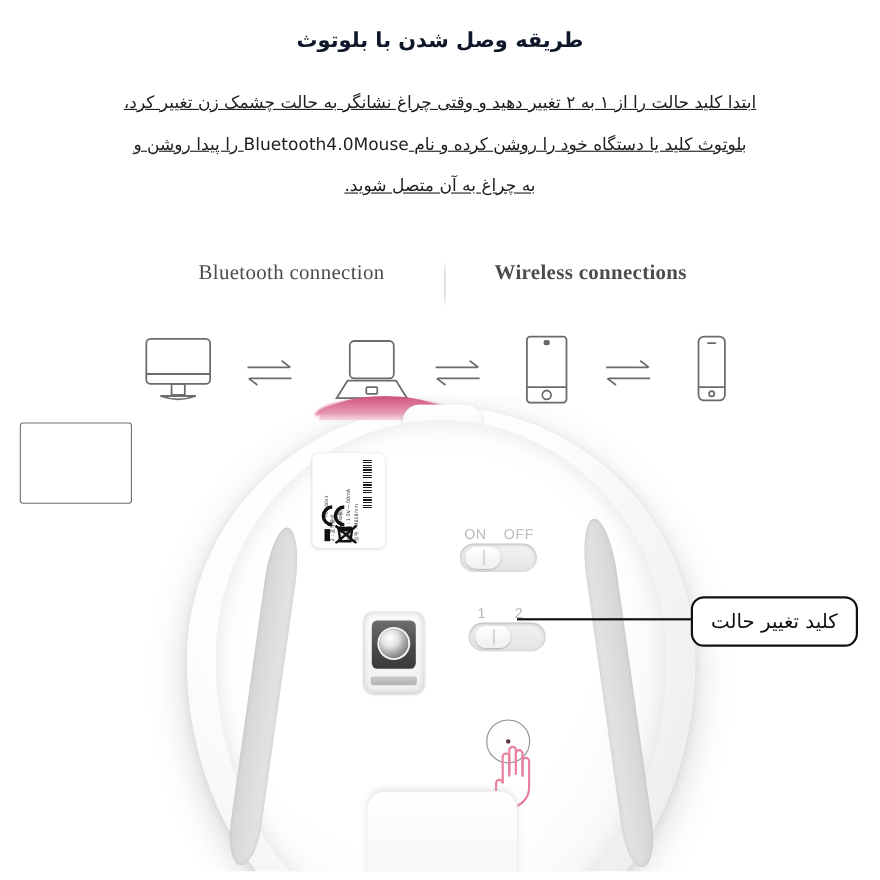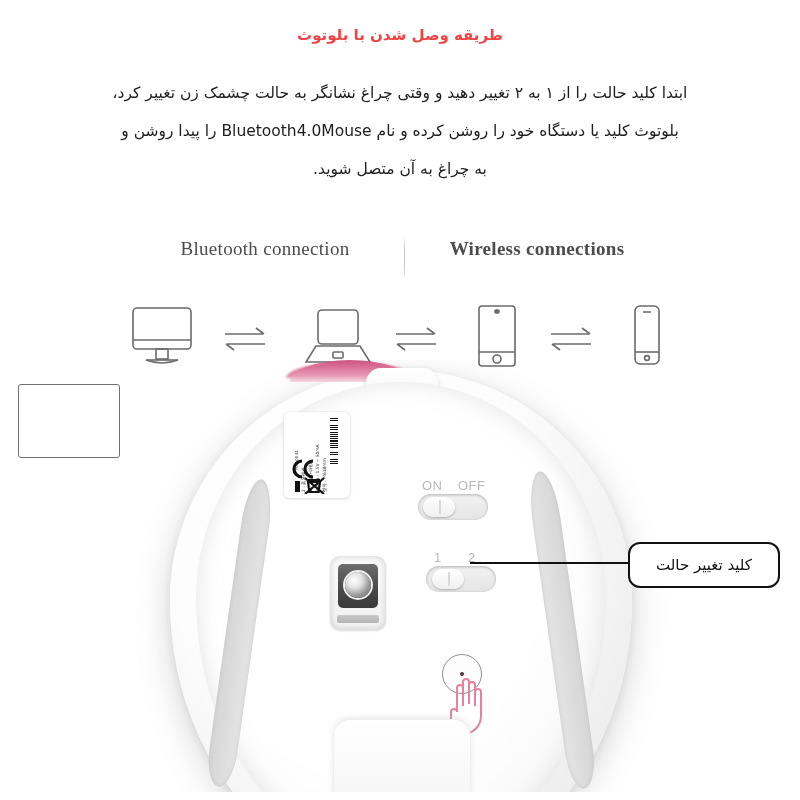--- a/index.html
+++ b/index.html
@@ -10,31 +10,31 @@
     overflow:hidden;
     position:relative;
   }
   .page{position:relative;width:800px;height:800px;}
 
   
   .title{
     position:absolute;left:0;top:26px;width:800px;
     text-align:center;
     font-family:"DejaVu Sans","Liberation Sans",sans-serif;
-    font-size:15px;font-weight:bold;color:#ef4444;
+    font-size:19px;font-weight:bold;color:#0f172a;
     direction:rtl;
     letter-spacing:0px;
   }
   .body-copy{
     position:absolute;left:52px;top:74px;width:696px;
     direction:rtl;text-align:center;
     font-family:"DejaVu Sans","Liberation Sans",sans-serif;
     font-size:15.5px;color:#1d1d1d;line-height:38px;
   }
-  .body-copy .ln{display:block;white-space:nowrap;}
+  .body-copy .ln{display:block;white-space:nowrap;text-decoration:underline;}
   .body-copy .ln.l3{}
   .ltr{direction:ltr;unicode-bidi:embed;display:inline-block;}
 
   
   .diagram{position:absolute;left:0;top:230px;width:800px;height:160px;}
   .diag-heads{position:absolute;left:0;top:0;width:800px;height:52px;}
   .diag-head{
     position:absolute;top:8px;
     font-family:"Liberation Serif","DejaVu Serif",serif;
     font-size:19px;color:#4c4c4c;letter-spacing:.3px;
@@ -208,21 +208,21 @@
   .callout-line{
     position:absolute;left:470px;top:202px;width:162px;height:2px;background:#111111;
   }
   .callout-box{
     position:absolute;left:628px;top:182px;width:148px;height:42px;
     border:2px solid #111111;border-radius:12px;background:#ffffff;
     display:flex;align-items:center;justify-content:center;
   }
   .callout-box span{
     font-family:"DejaVu Sans","Liberation Sans",sans-serif;
-    font-size:15px;color:#111;direction:rtl;
+    font-size:18px;color:#111;direction:rtl;
   }
 
   
   .batt-door{
     position:absolute;left:334px;top:360px;width:136px;height:80px;
     border-radius:16px 16px 4px 4px;
     background:linear-gradient(to bottom,#ffffff,#f6f6f6);
     box-shadow:0 0 0 1px #efefef,0 -2px 6px rgba(180,180,180,.35);
   }
   .batt-inner{

